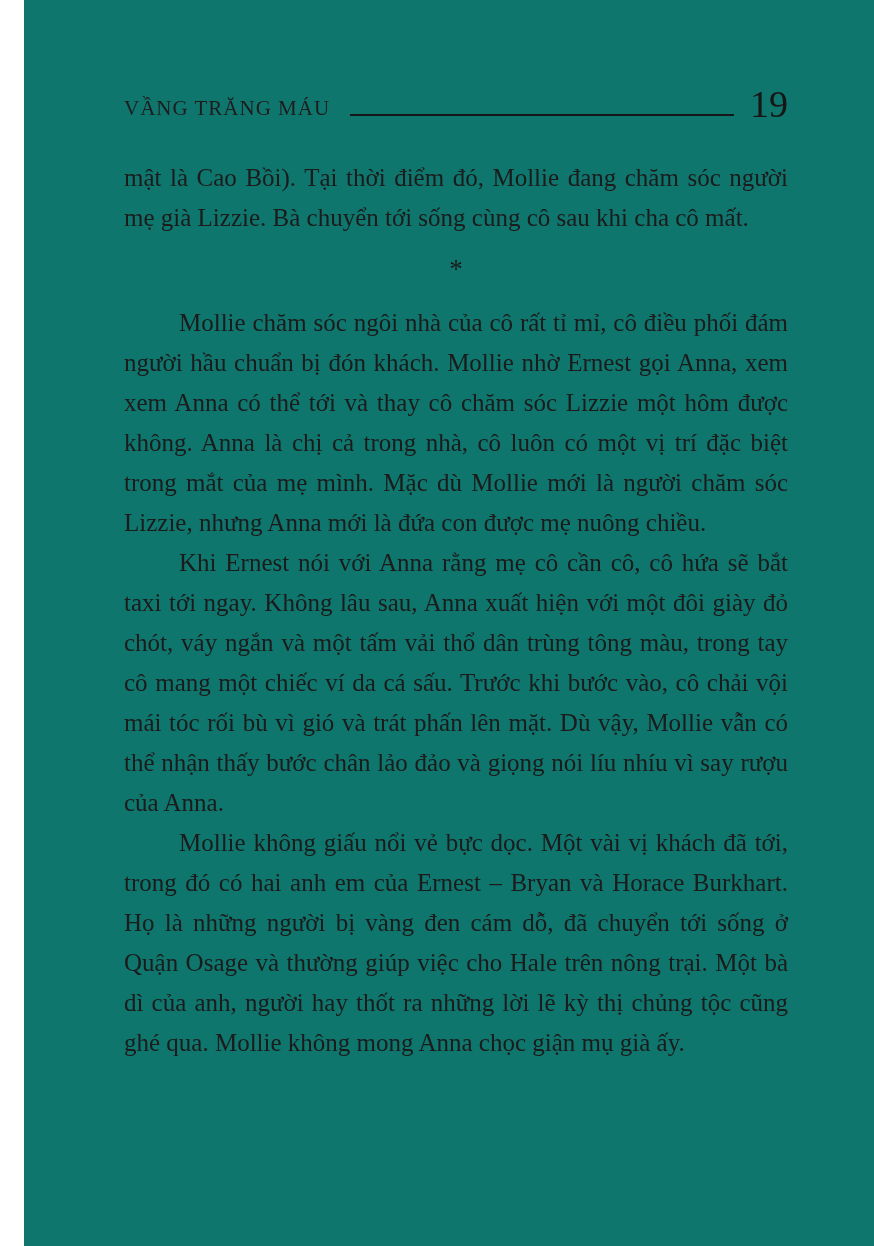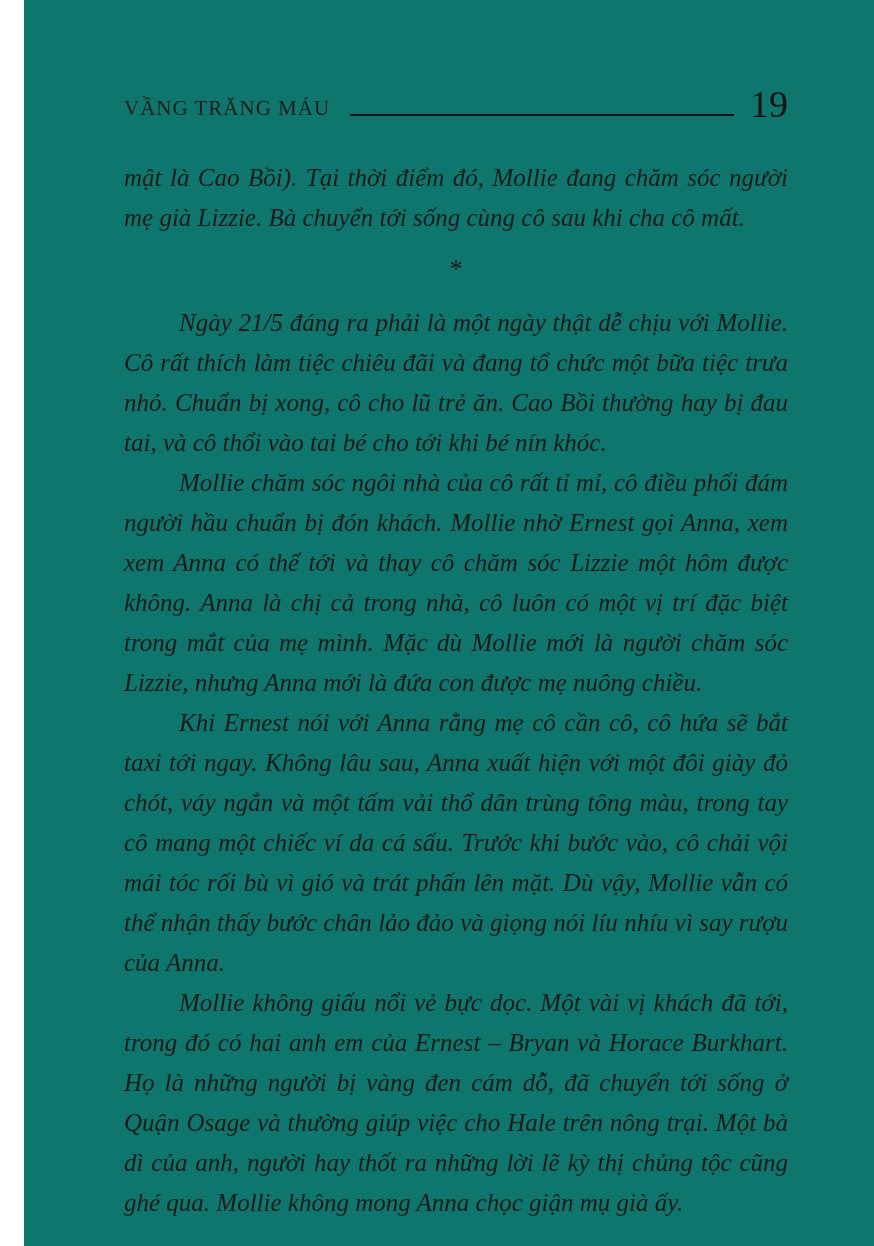--- a/index.html
+++ b/index.html
@@ -49,21 +49,21 @@
   .body-text {
     position: absolute;
     top: 158px;
     left: 100px;
     width: 664px;
     font-size: 25px;
     line-height: 40px;
     text-align: justify;
     color: #1b1b1b;
   }
-  .body-text p { text-indent: 55px; font-style: italic; }
+  .body-text p { text-indent: 55px; }
   .body-text p.no-indent { text-indent: 0; }
   .separator {
     text-align: center;
     font-size: 27px;
     line-height: 40px;
     padding: 11px 0 14px 0;
     text-indent: 0;
   }
 </style>
 </head>
@@ -75,21 +75,20 @@
     <span class="header-title">VẦNG TRĂNG MÁU</span>
     <div class="header-rule"></div>
     <span class="page-number">19</span>
   </div>
 
   <div class="body-text">
     <p class="no-indent">mật là Cao Bồi). Tại thời điểm đó, Mollie đang chăm sóc người mẹ già Lizzie. Bà chuyển tới sống cùng cô sau khi cha cô mất.</p>
 
     <div class="separator">*</div>
 
-    <p>Ngày 21/5 đáng ra phải là một ngày thật dễ chịu với Mollie. Cô rất thích làm tiệc chiêu đãi và đang tổ chức một bữa tiệc trưa nhỏ. Chuẩn bị xong, cô cho lũ trẻ ăn. Cao Bồi thường hay bị đau tai, và cô thổi vào tai bé cho tới khi bé nín khóc.</p>
 
     <p>Mollie chăm sóc ngôi nhà của cô rất tỉ mỉ, cô điều phối đám người hầu chuẩn bị đón khách. Mollie nhờ Ernest gọi Anna, xem xem Anna có thể tới và thay cô chăm sóc Lizzie một hôm được không. Anna là chị cả trong nhà, cô luôn có một vị trí đặc biệt trong mắt của mẹ mình. Mặc dù Mollie mới là người chăm sóc Lizzie, nhưng Anna mới là đứa con được mẹ nuông chiều.</p>
 
     <p>Khi Ernest nói với Anna rằng mẹ cô cần cô, cô hứa sẽ bắt taxi tới ngay. Không lâu sau, Anna xuất hiện với một đôi giày đỏ chót, váy ngắn và một tấm vải thổ dân trùng tông màu, trong tay cô mang một chiếc ví da cá sấu. Trước khi bước vào, cô chải vội mái tóc rối bù vì gió và trát phấn lên mặt. Dù vậy, Mollie vẫn có thể nhận thấy bước chân lảo đảo và giọng nói líu nhíu vì say rượu của Anna.</p>
 
     <p>Mollie không giấu nổi vẻ bực dọc. Một vài vị khách đã tới, trong đó có hai anh em của Ernest – Bryan và Horace Burkhart. Họ là những người bị vàng đen cám dỗ, đã chuyển tới sống ở Quận Osage và thường giúp việc cho Hale trên nông trại. Một bà dì của anh, người hay thốt ra những lời lẽ kỳ thị chủng tộc cũng ghé qua. Mollie không mong Anna chọc giận mụ già ấy.</p>
   </div>
 
 </div>
 

